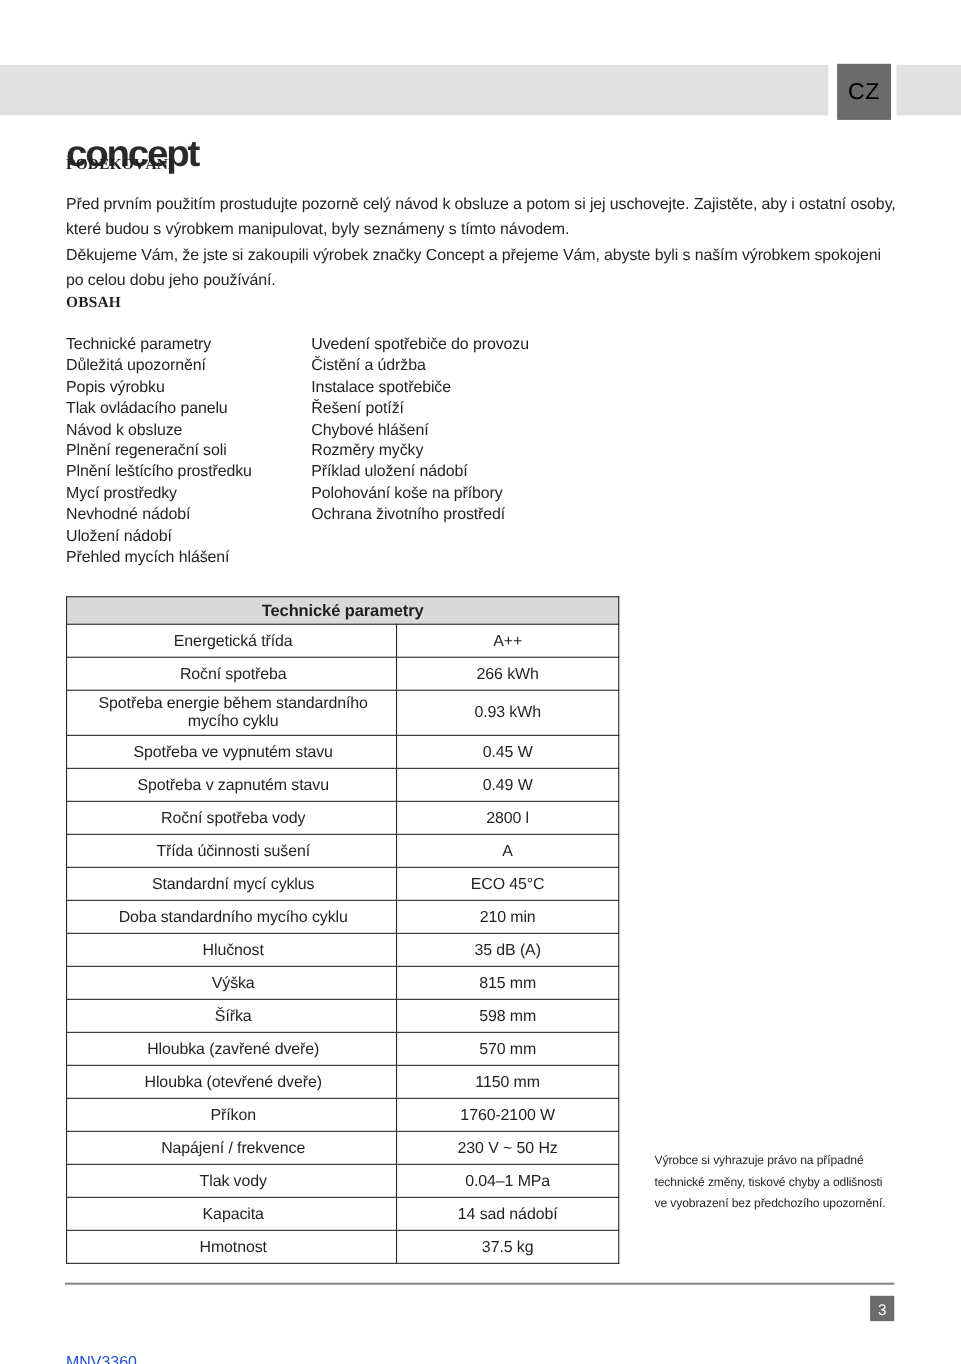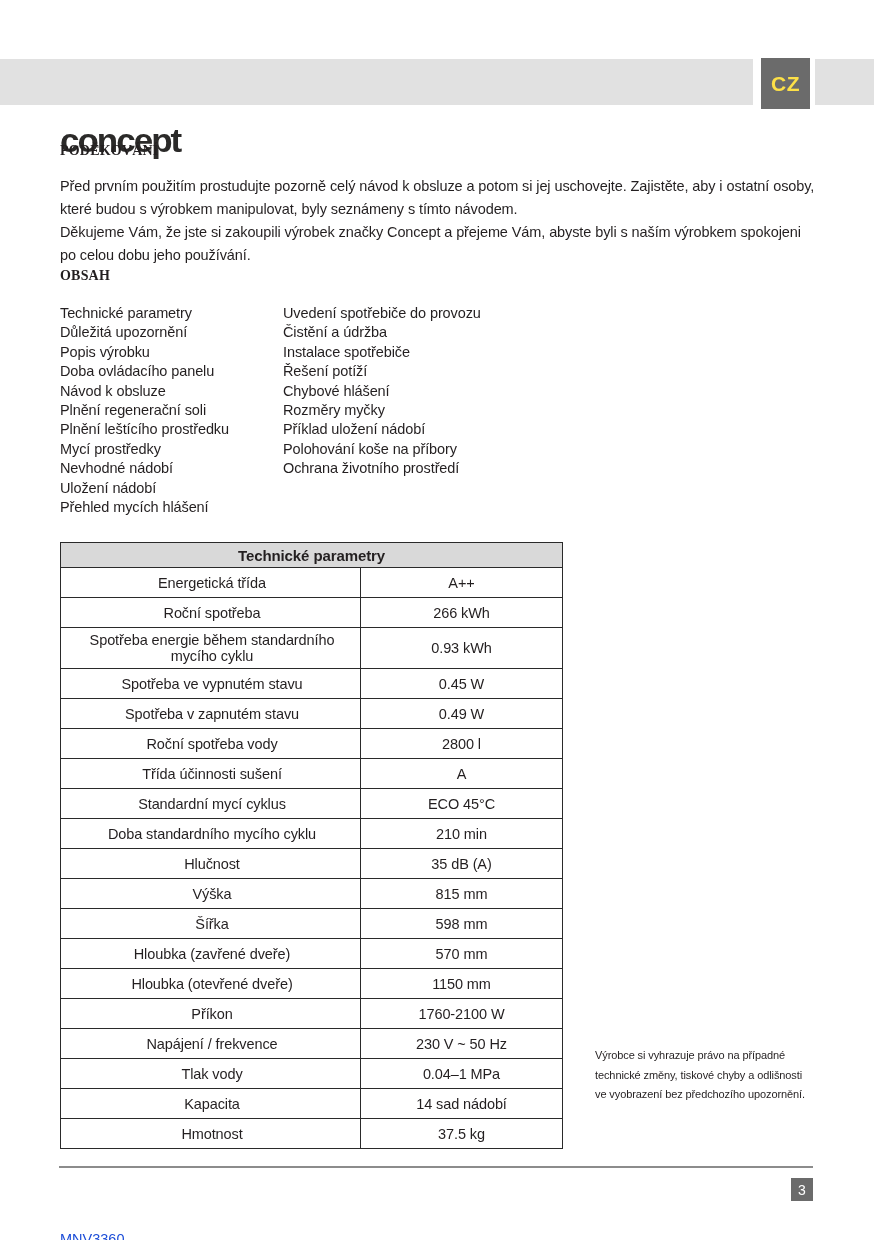--- a/index.html
+++ b/index.html
@@ -13,23 +13,23 @@
   .bar { position:absolute; background:#e1e1e1; }
   .bar-left  { left:0;     top:59px; width:753px; height:46px; }
   .bar-right { left:815px; top:59px; width:59px;  height:46px; }
   .logo {
     position:absolute; left:60px; top:62px;
     font-size:35px; font-weight:bold; letter-spacing:-2px;
     color:#2b2a29; transform:scaleY(0.96); transform-origin:top left;
   }
   .cz-badge {
     position:absolute; left:761px; top:58px; width:49px; height:51px;
-    background:#6b6b6b; color:#fde047;
+    background:#6b6b6b; color:#000000;
     display:flex; align-items:center; justify-content:center;
-    font-weight:bold; font-size:21px; letter-spacing:0.5px;
+    font-weight:normal; font-size:21px; letter-spacing:0.5px;
   }
   
   .sec-heading {
     position:absolute; left:60px;
     font-size:14px; font-weight:bold; letter-spacing:0.2px;font-family:Liberation Serif, serif;
   }
   .h-thanks { top:143px; }
   .h-obsah  { top:268px; }
   .thanks-text {
     position:absolute; left:60px; top:175px; width:760px;
@@ -93,21 +93,21 @@
     <p>Před prvním použitím prostudujte pozorně celý návod k obsluze a potom si jej uschovejte. Zajistěte, aby i ostatní osoby, které budou s výrobkem manipulovat, byly seznámeny s tímto návodem.</p>
     <p>Děkujeme Vám, že jste si zakoupili výrobek značky Concept a přejeme Vám, abyste byli s naším výrobkem spokojeni po celou dobu jeho používání.</p>
   </div>
 
   <div class="sec-heading h-obsah">OBSAH</div>
   <div class="toc">
     <div class="toc-col-left">
       <div>Technické parametry</div>
       <div>Důležitá upozornění</div>
       <div>Popis výrobku</div>
-      <div>Doba ovládacího panelu</div>
+      <div>Tlak ovládacího panelu</div>
       <div>Návod k obsluze</div>
       <div>Plnění regenerační soli</div>
       <div>Plnění leštícího prostředku</div>
       <div>Mycí prostředky</div>
       <div>Nevhodné nádobí</div>
       <div>Uložení nádobí</div>
       <div>Přehled mycích hlášení</div>
     </div>
     <div class="toc-col-right">
       <div>Uvedení spotřebiče do provozu</div>

